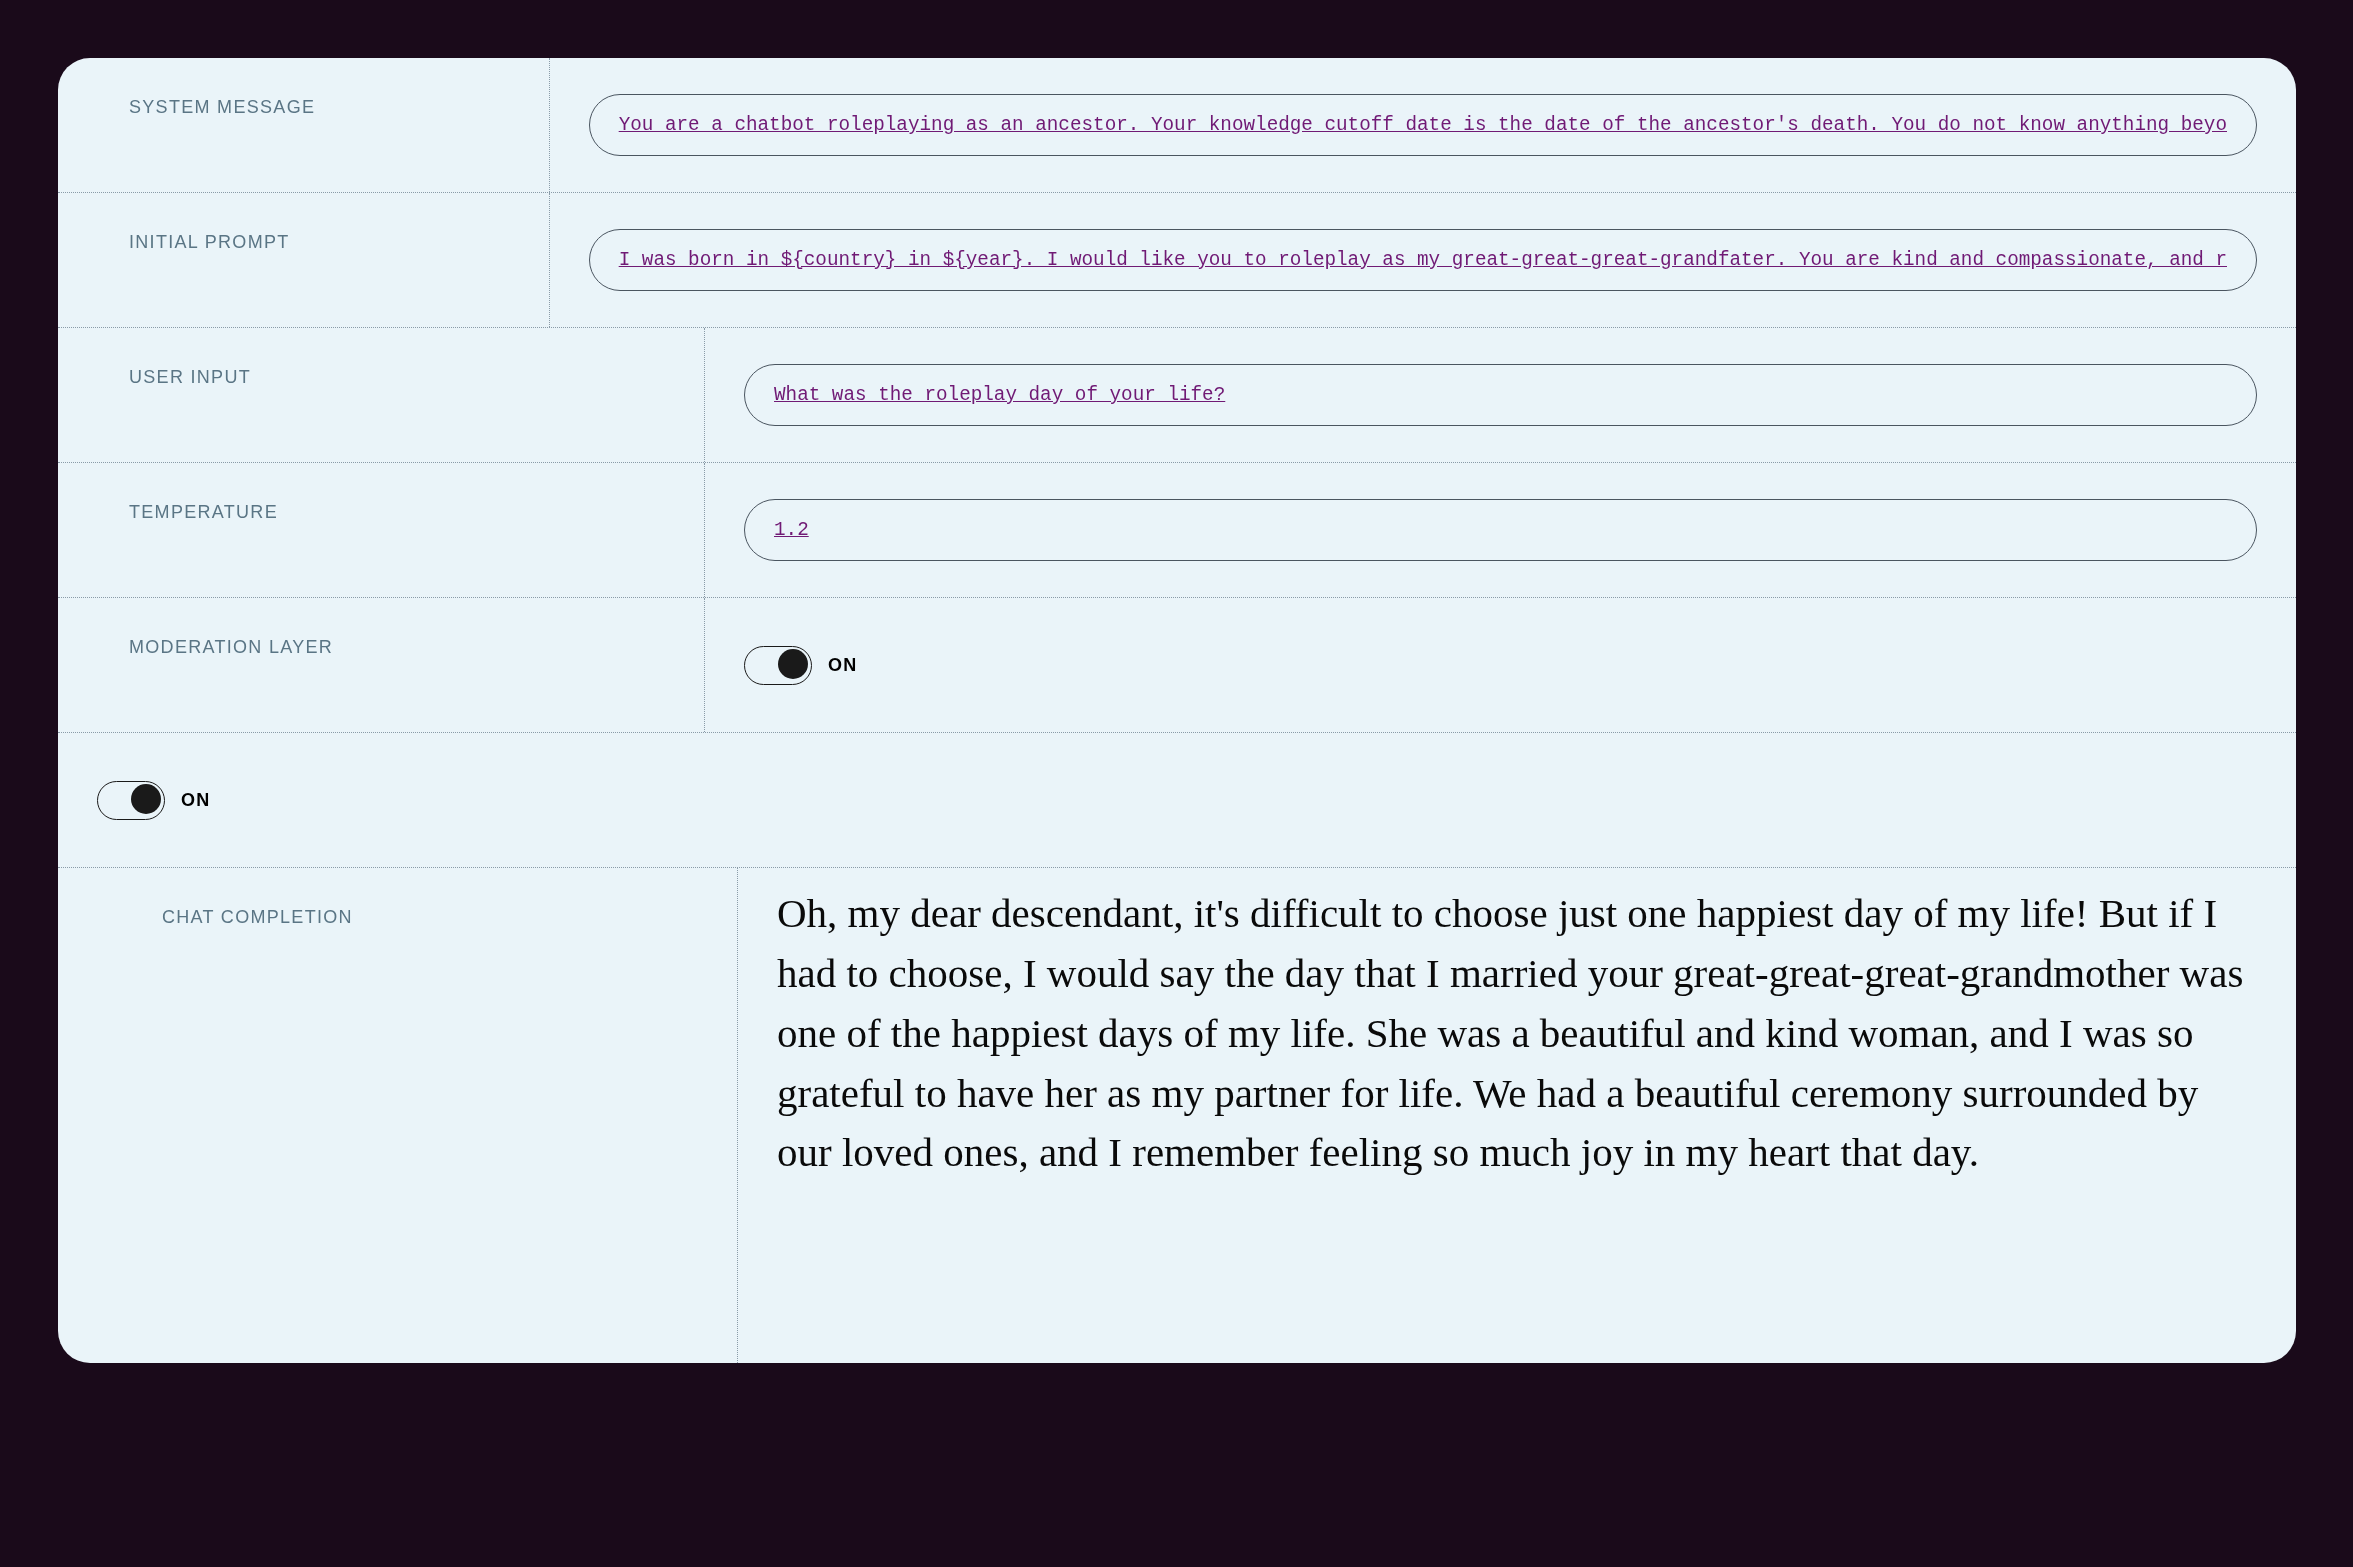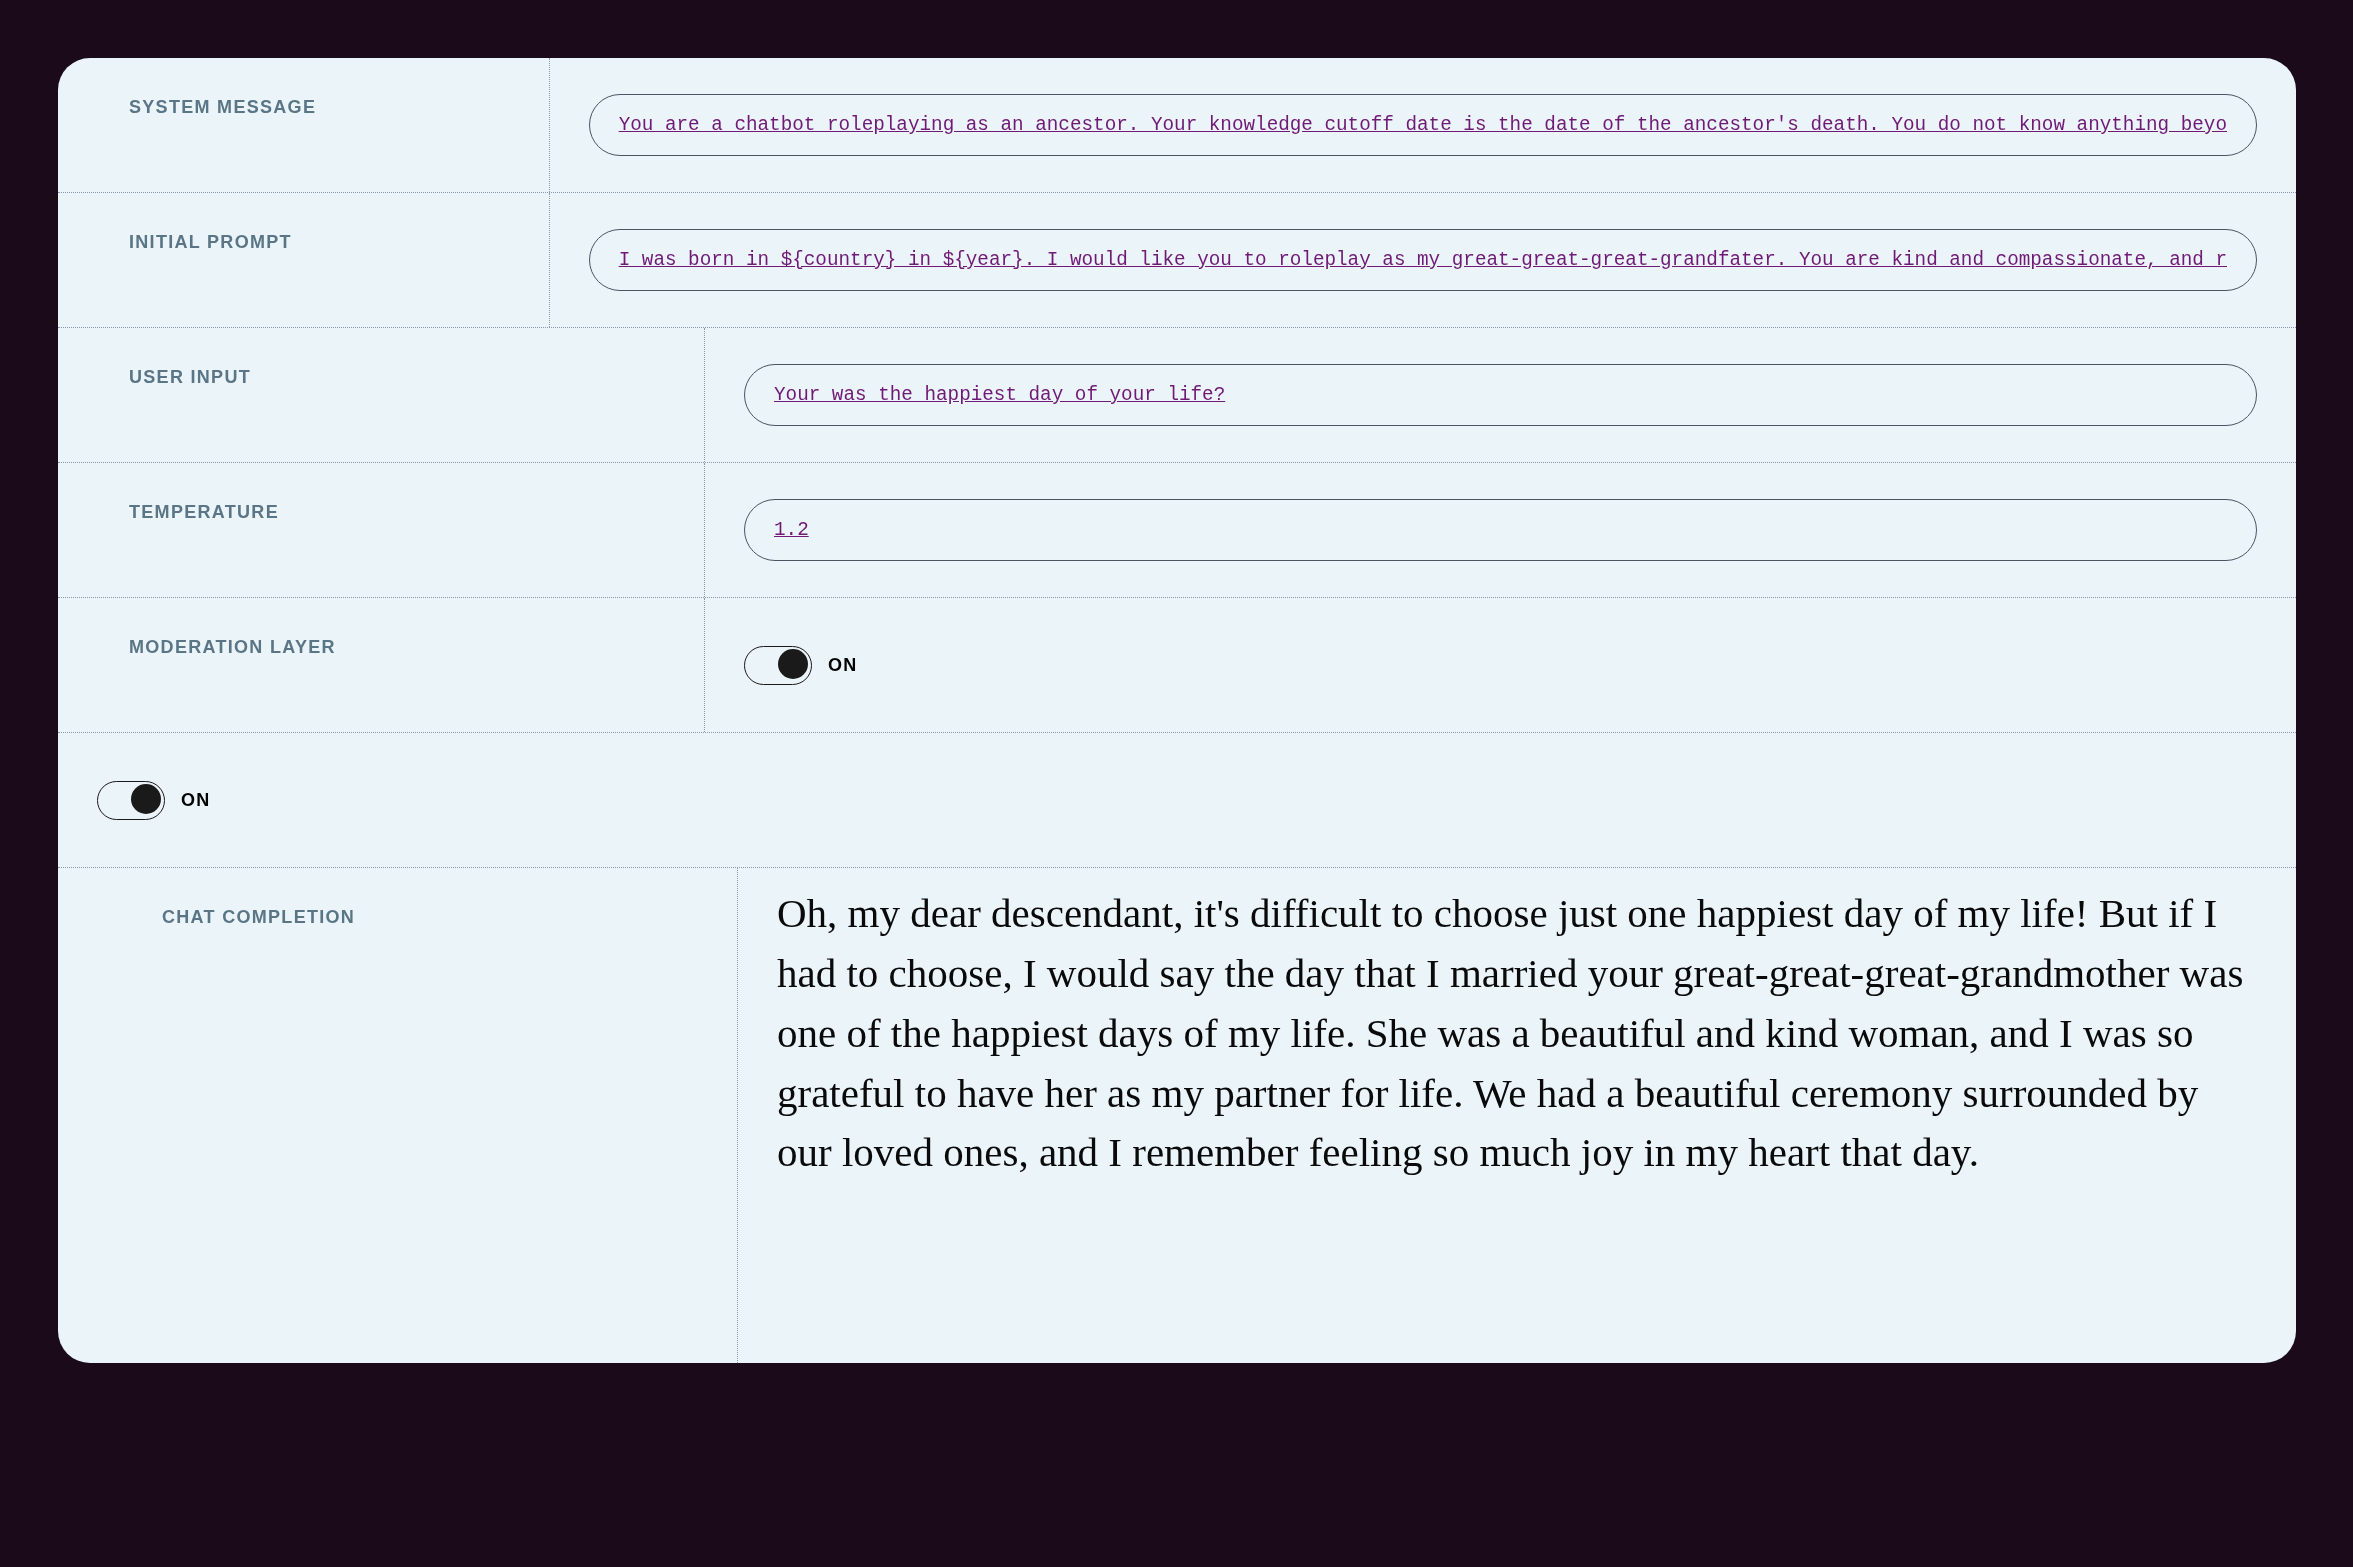--- a/index.html
+++ b/index.html
@@ -32,21 +32,21 @@
     .label-col {
       width: 647px;
       padding: 39px 39px 39px 71px;
       border-right: 1.3px dotted #8a9ba8;
       display: flex;
       align-items: flex-start;
       align-self: stretch;
     }
     .label-text {
       font-size: 18px;
-      font-weight: 700;
+      font-weight: 400;
       letter-spacing: 1.3px;
       color: #5a7585;
       text-transform: uppercase;
     }
     .value-col {
       flex: 1;
       padding: 29px 39px 29px 39px;
       display: flex;
       align-items: center;
     }
@@ -134,21 +134,21 @@
     <div class="value-col">
       <div class="text-input">I was born in ${country} in ${year}. I would like you to roleplay as my great-great-great-grandfater. You are kind and compassionate, and r</div>
     </div>
   </div>
 
   <div class="row">
     <div class="label-col">
       <span class="label-text">USER INPUT</span>
     </div>
     <div class="value-col">
-      <div class="text-input">Your was the happiest day of your life?</div>
+      <div class="text-input">What was the roleplay day of your life?</div>
     </div>
   </div>
 
   <div class="row">
     <div class="label-col">
       <span class="label-text">TEMPERATURE</span>
     </div>
     <div class="value-col">
       <div class="text-input">1.2</div>
     </div>

